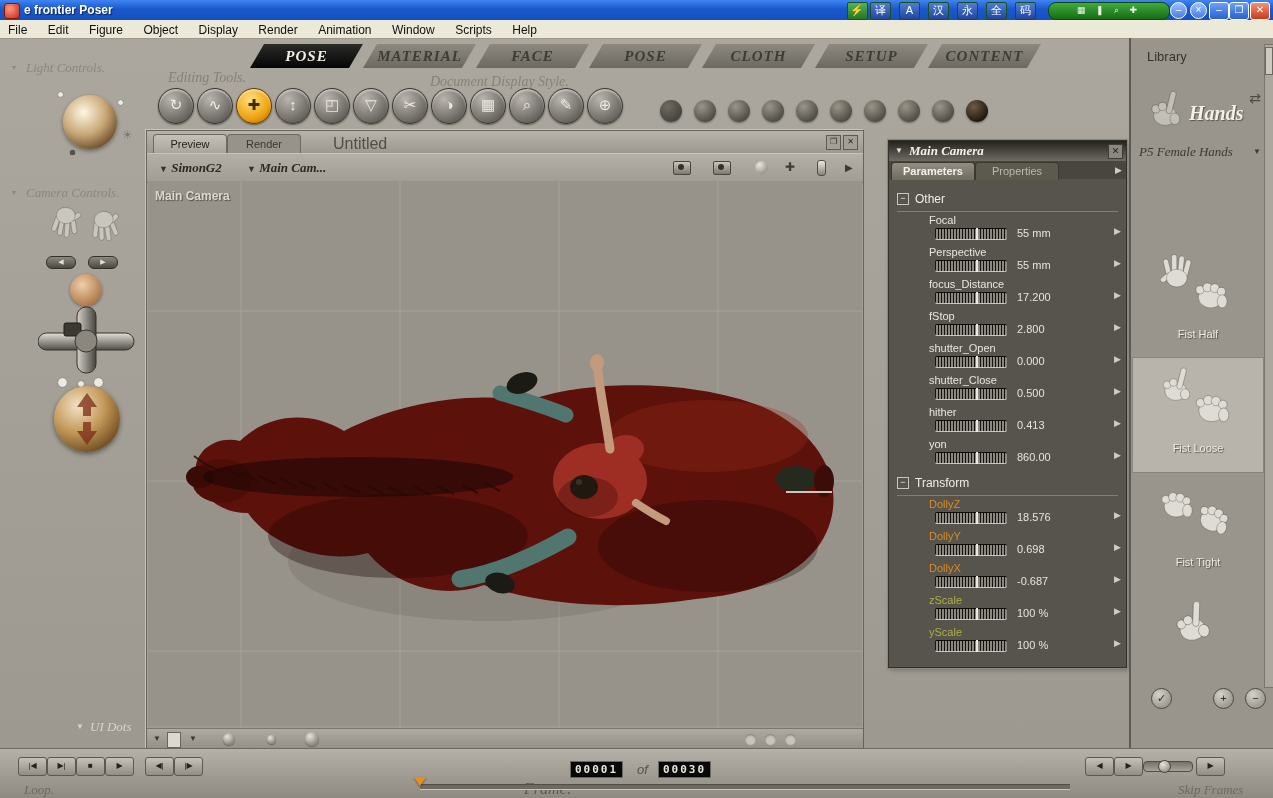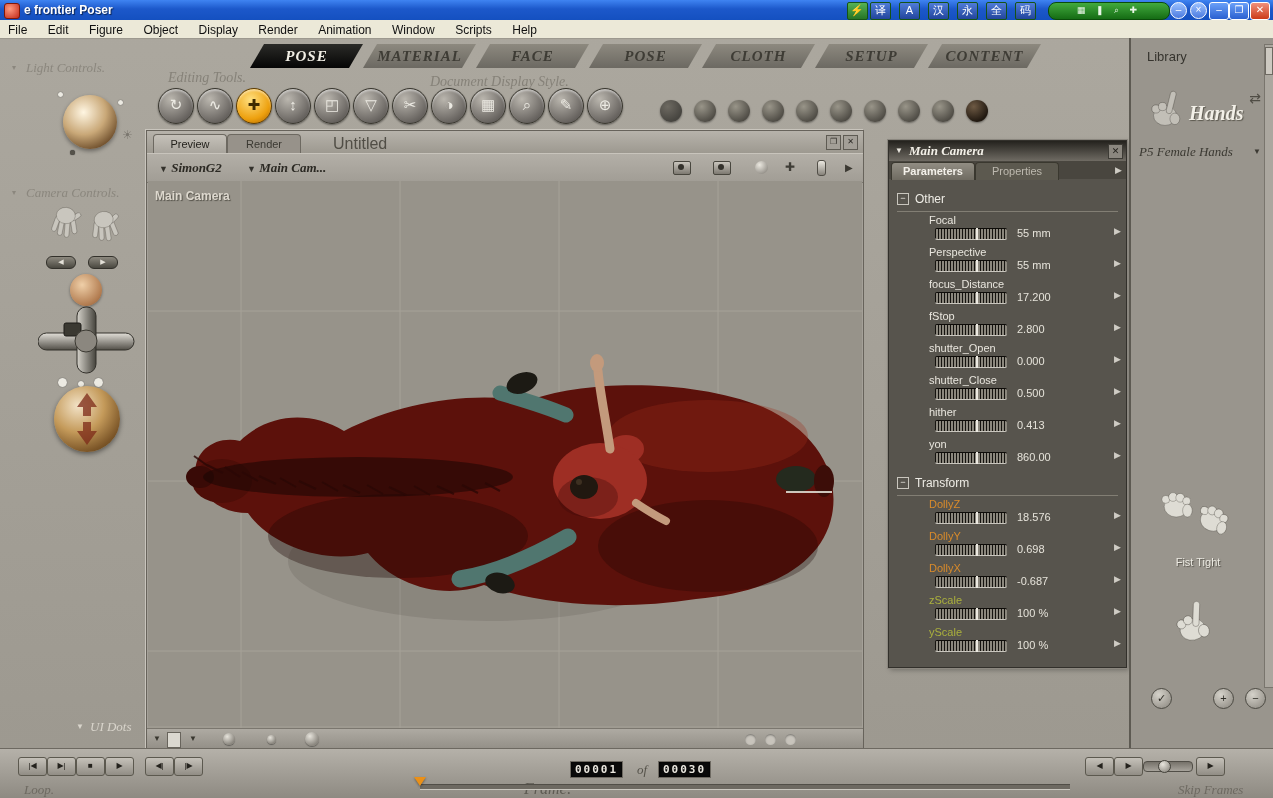--- a/index.html
+++ b/index.html
@@ -112,21 +112,21 @@
   .lib-label{position:absolute;left:0;right:0;top:84px;text-align:center;font-size:11px;color:#edebe3;text-shadow:1px 1px 1px #55524a;}
   .lib-ctl{position:absolute;width:19px;height:19px;border-radius:50%;background:radial-gradient(circle at 35% 30%,#d5d2ca,#89857d);border:1px solid #4c4a43;font-size:11px;line-height:18px;text-align:center;color:#2f2d27;}
   .lib-scroll{position:absolute;right:1px;top:6px;bottom:60px;width:8px;background:#aba79f;border:1px solid #79756d;}
   .lib-scroll-thumb{position:absolute;left:0;top:2px;width:6px;height:26px;background:#cdc9c1;border:1px solid #6d6961;}
 
   
   .tl{position:absolute;left:0;top:748px;width:1273px;height:50px;background:linear-gradient(#b5b1a9,#8d8981);border-top:1px solid #6d6961;}
   .tl-btn{position:absolute;top:8px;width:27px;height:17px;background:linear-gradient(#c5c1b9,#918d85);border:1px solid #5c594f;border-radius:3px;font-size:8px;line-height:16px;text-align:center;color:#24221d;}
   .tl-frame-label{position:absolute;left:524px;top:11px;font-family:"Liberation Serif",serif;font-style:italic;font-size:16px;color:#5e5b53;margin-top:20px;}
   .counter{position:absolute;top:12px;height:14px;background:#0a0a0a;border:1px solid #6d6961;box-shadow:inset 0 0 3px #000;color:#e9e6de;font-family:"DejaVu Sans Mono",monospace;font-size:11px;font-weight:bold;letter-spacing:2px;padding:1px 4px 0 4px;}
-  .tl-of{position:absolute;left:637px;top:13px;font-family:Liberation Serif, serif;font-style:italic;font-size:13px;color:#55524a;}
+  .tl-of{position:absolute;left:637px;top:13px;font-family:Liberation Sans, sans-serif;font-style:italic;font-size:13px;color:#55524a;}
   .tl-track{position:absolute;left:420px;top:35px;width:650px;height:4px;background:#6d6961;border-top:1px solid #514e47;border-bottom:1px solid #c9c6be;}
   .tl-marker{position:absolute;left:414px;top:28px;width:0;height:0;border:6px solid transparent;border-top:9px solid #ea9018;filter:drop-shadow(0 1px 1px rgba(0,0,0,.4));}
   .tl-sublabel{position:absolute;font-family:"Liberation Serif",serif;font-style:italic;font-size:13px;color:#6d6961;}
   .tl-slider{position:absolute;left:1143px;top:12px;width:48px;height:9px;background:linear-gradient(#76726a,#a7a39b);border:1px solid #514e47;border-radius:4px;}
   .tl-knob{position:absolute;left:14px;top:-2px;width:11px;height:11px;border-radius:50%;background:radial-gradient(circle at 35% 30%,#e8e5dd,#807c74);border:1px solid #44423b;}
 </style>
 </head>
 <body>
 
 <svg style="position:absolute;width:0;height:0" aria-hidden="true">
@@ -454,20 +454,34 @@
   <div class="lib">
     <div class="lib-title">Library</div>
     <span class="lib-sync">⇄</span>
     <svg class="abs" style="left:14px;top:48px;width:40px;height:46px;color:#c2bfb7" viewBox="0 0 48 56">
         <use href="#hand-point"></use>
       </svg>
     <div class="lib-cat">Hands</div>
     <div class="lib-coll">P5 Female Hands</div>
     <span class="lib-coll-tri">▼</span>
 
+    <div class="lib-item" style="top:206px">
+      <svg class="lib-thumb" viewBox="0 0 80 72">
+        <use href="#hand-open" transform="translate(2,-2) scale(0.74)"></use>
+        <use href="#hand-fist" transform="translate(34,22) scale(0.82)"></use>
+      </svg>
+      <div class="lib-label">Fist Half</div>
+    </div>
+    <div class="lib-item selected" style="top:320px">
+      <svg class="lib-thumb" viewBox="0 0 80 72">
+        <use href="#hand-point" transform="translate(0,0) scale(0.78)"></use>
+        <use href="#hand-fist" transform="translate(34,20) scale(0.86)"></use>
+      </svg>
+      <div class="lib-label">Fist Loose</div>
+    </div>
     <div class="lib-item" style="top:434px">
       <svg class="lib-thumb" viewBox="0 0 80 72">
         <use href="#hand-fist" transform="translate(0,4) scale(0.8)"></use>
         <use href="#hand-fist" transform="translate(36,18) scale(0.8) rotate(18 24 32)"></use>
       </svg>
       <div class="lib-label">Fist Tight</div>
     </div>
     <div class="lib-item" style="top:548px">
       <svg class="lib-thumb" viewBox="0 0 80 72">
         <use href="#hand-point" transform="translate(14,6) scale(0.9) rotate(-12 24 36)"></use>

